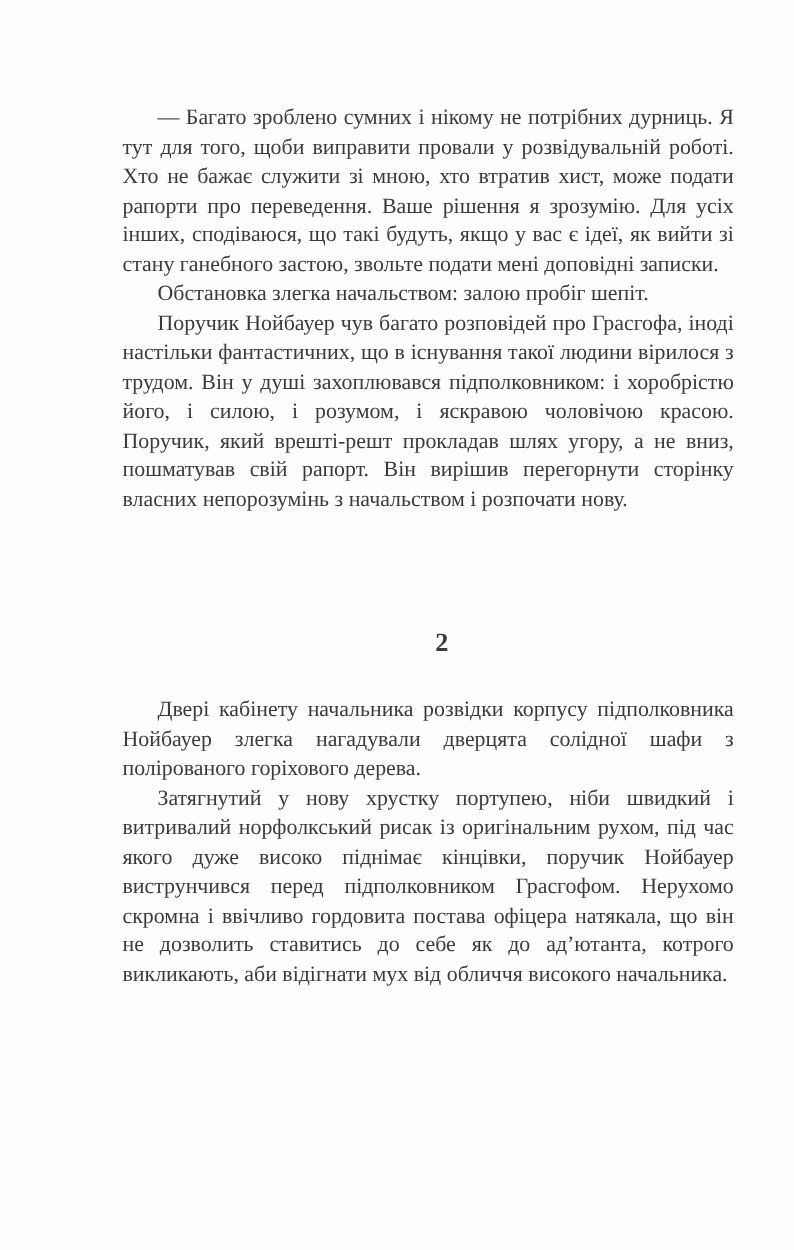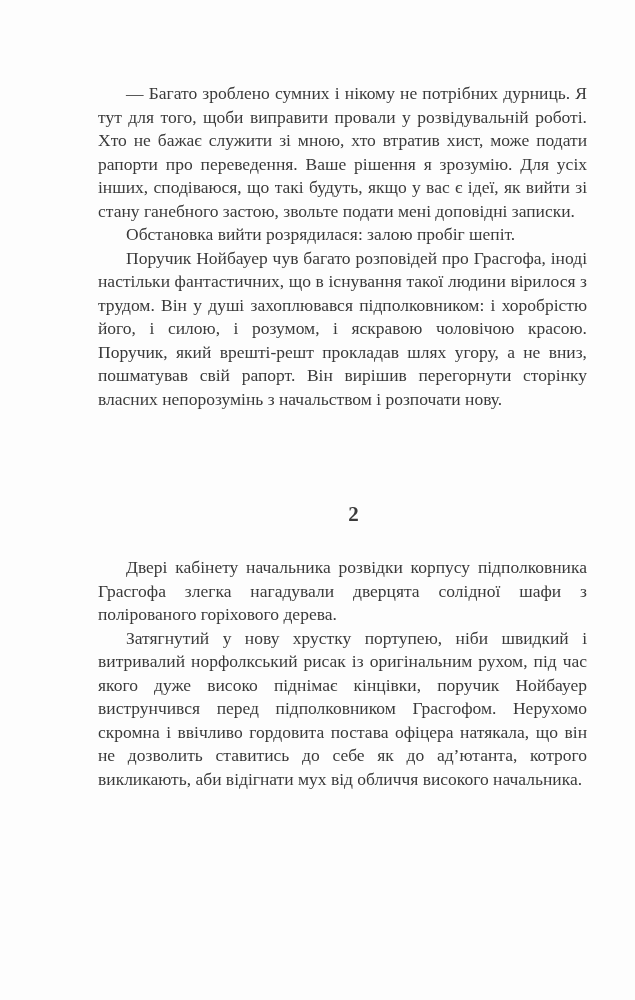--- a/index.html
+++ b/index.html
@@ -54,26 +54,26 @@
     transform: translateX(14px);
   }
 </style>
 </head>
 <body>
 
 <div class="page">
 
   <div class="column section-opening">
     <p>— Багато зроблено сумних і нікому не потрібних дурниць. Я тут для того, щоби виправити провали у розвідувальній роботі. Хто не бажає служити зі мною, хто втратив хист, може подати рапорти про переведення. Ваше рішення я зрозумію. Для усіх інших, сподіваюся, що такі будуть, якщо у вас є ідеї, як вийти зі стану ганебного застою, звольте подати мені доповідні записки.</p>
-    <p>Обстановка вийти розрядилася: залою пробіг шепіт.</p>
+    <p>Обстановка злегка начальством: залою пробіг шепіт.</p>
     <p>Поручик Нойбауер чув багато розповідей про Грасгофа, іноді настільки фантастичних, що в існування такої людини вірилося з трудом. Він у душі захоплювався підполковником: і хоробрістю його, і силою, і розумом, і яскравою чоловічою красою. Поручик, який врешті-решт прокладав шлях угору, а не вниз, пошматував свій рапорт. Він вирішив перегорнути сторінку власних непорозумінь з начальством і розпочати нову.</p>
   </div>
 
   <div class="chapter-heading">2</div>
 
   <div class="column section-chapter-body">
-    <p>Двері кабінету начальника розвідки корпусу підполковника Грасгофа злегка нагадували дверцята солідної шафи з полірованого горіхового дерева.</p>
+    <p>Двері кабінету начальника розвідки корпусу підполковника Нойбауер злегка нагадували дверцята солідної шафи з полірованого горіхового дерева.</p>
     <p>Затягнутий у нову хрустку портупею, ніби швидкий і витривалий норфолкський рисак із оригінальним рухом, під час якого дуже високо піднімає кінцівки, поручик Нойбауер виструнчився перед підполковником Грасгофом. Нерухомо скромна і ввічливо гордовита постава офіцера натякала, що він не дозволить ставитись до себе як до ад’ютанта, котрого викликають, аби відігнати мух від обличчя високого начальника.</p>
   </div>
 
   <div class="page-number">8</div>
 
 </div>
 
 </body></html>

